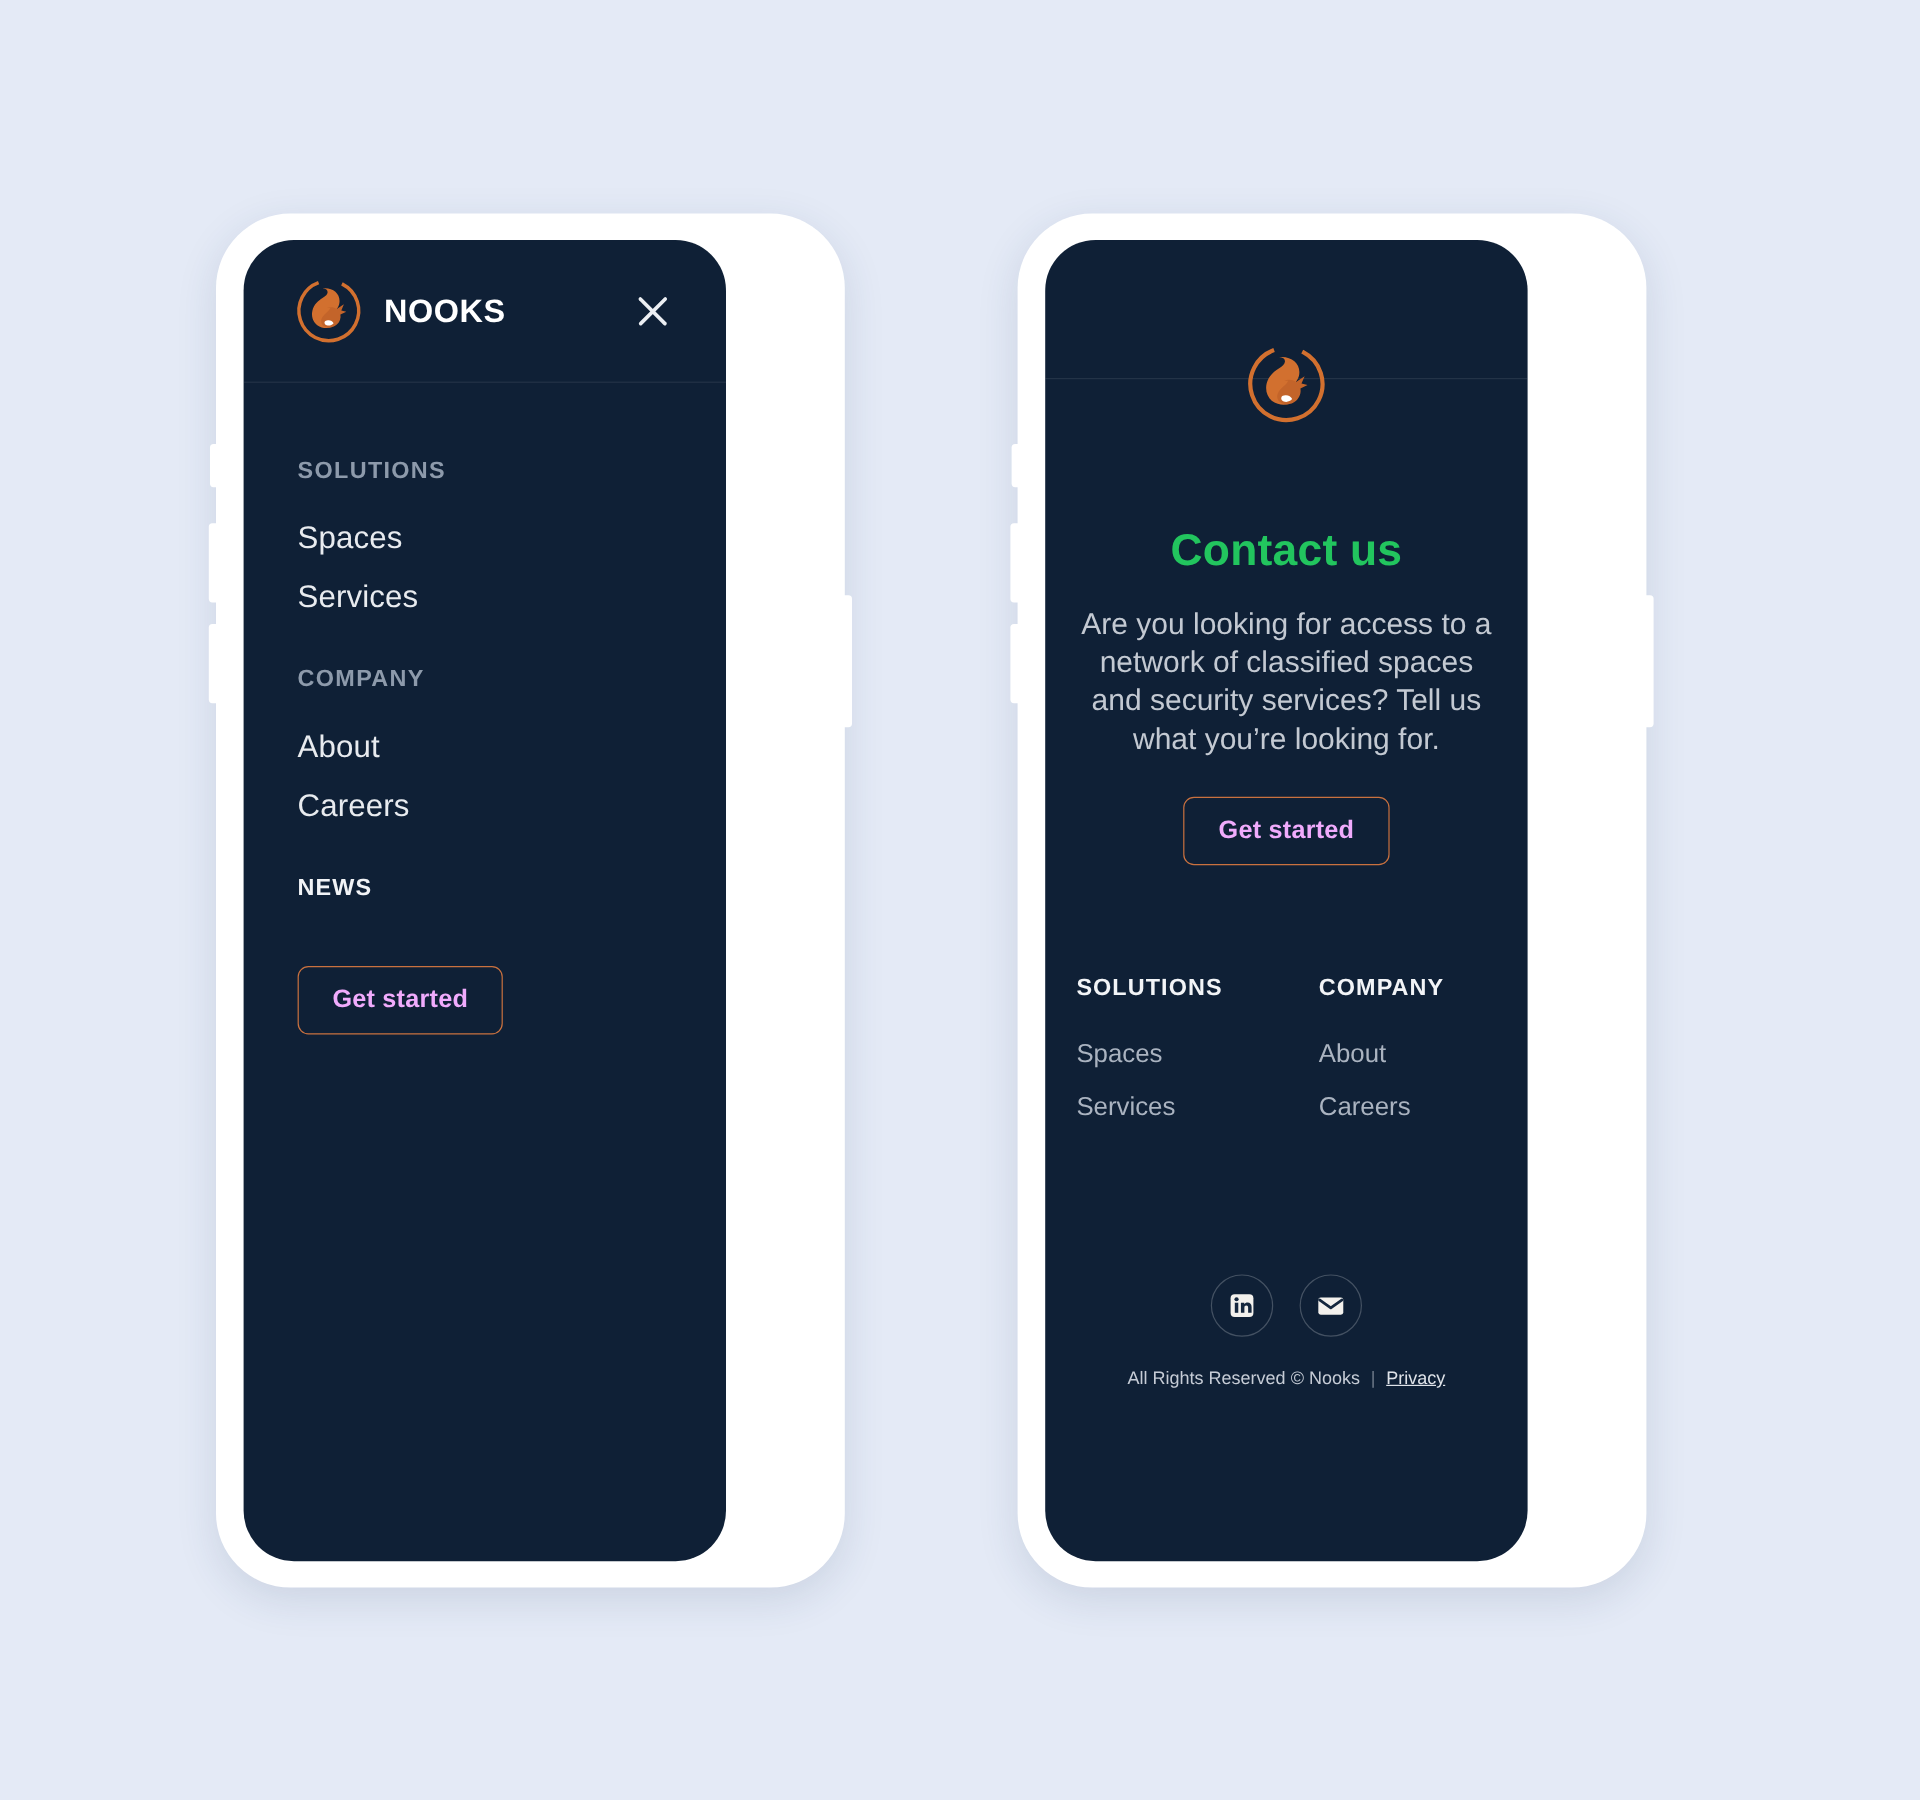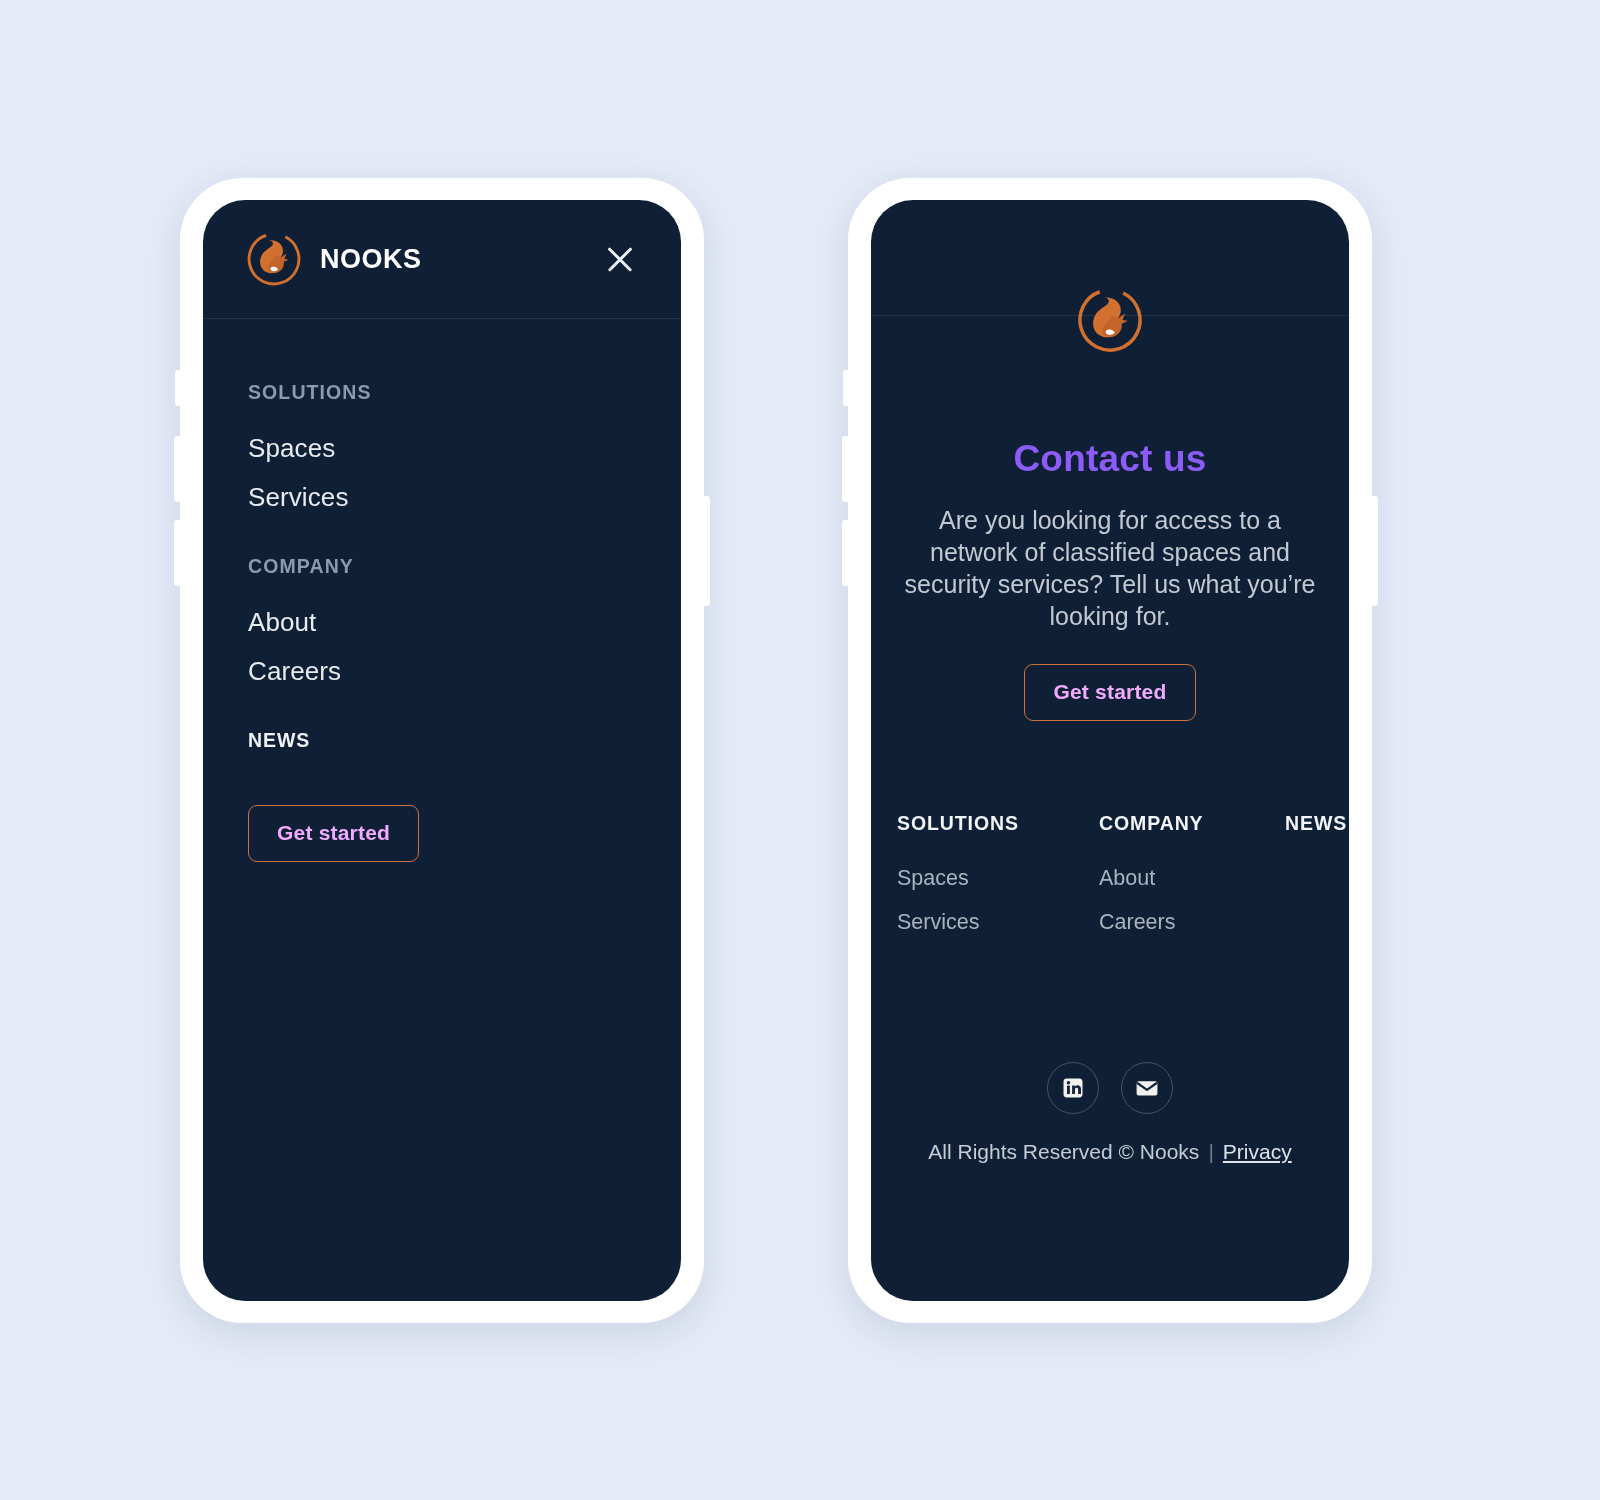--- a/index.html
+++ b/index.html
@@ -18,21 +18,21 @@
     background: #ffffff;
     border-radius: 62px;
     box-shadow: 0 10px 34px rgba(40,60,100,0.13);
   }
   .phone.left  { left: 180px; top: 178px; }
   .phone.right { left: 848px; top: 178px; }
 
   .screen {
     position: absolute;
     left: 23px; top: 22px;
-    width: 478px; height: 1101px;
+    width: 402px; height: 1101px;
     background: #0f2036;
     border-radius: 42px;
     overflow: hidden;
   }
 
   
   .btn-side { position: absolute; background: #ffffff; }
   .btn-silence { left: -5px; top: 192px;  width: 6px; height: 36px;  border-radius: 3px 0 0 3px; }
   .btn-volup   { left: -6px; top: 258px;  width: 7px; height: 66px;  border-radius: 3px 0 0 3px; }
   .btn-voldn   { left: -6px; top: 342px;  width: 7px; height: 66px;  border-radius: 3px 0 0 3px; }
@@ -108,21 +108,21 @@
   }
   .contact-logo {
     position: absolute; top: 85px; left: 0; right: 0;
     display: flex; justify-content: center;
   }
   .contact-main {
     position: absolute; left: 0; right: 0; top: 238px;
     text-align: center; padding: 0 28px;
   }
   .contact-title {
-    color: #8b5cf6; font-size: 37px; font-weight: 700;
+    color: #22c55e; font-size: 37px; font-weight: 700;
     letter-spacing: 0.2px;
   }
   .contact-desc {
     color: #c3c9d2; font-size: 25px; line-height: 32px;
     margin: 24px auto 0; max-width: 440px;
   }
   .contact-cta-wrap { margin-top: 32px; }
 
   .footer-cols {
     position: absolute; left: 26px; right: 24px; top: 612px;
@@ -148,21 +148,21 @@
   .social-btn {
     width: 52px; height: 52px; border-radius: 50%;
     border: 1.3px solid rgba(255,255,255,0.22);
     display: flex; align-items: center; justify-content: center;
     cursor: pointer;
   }
 
   .copyright {
     position: absolute; left: 0; right: 0; top: 940px;
     text-align: center;
-    color: #c6ccd6; font-size: 21px;
+    color: #c6ccd6; font-size: 15px;
     white-space: nowrap;
   }
   .copy-sep { color: #6f7a8a; margin: 0 9px; }
   .privacy-link { color: #dfe3e9; text-decoration: underline; cursor: pointer; }
 </style>
 </head>
 <body>
 
 <div class="stage">
 

